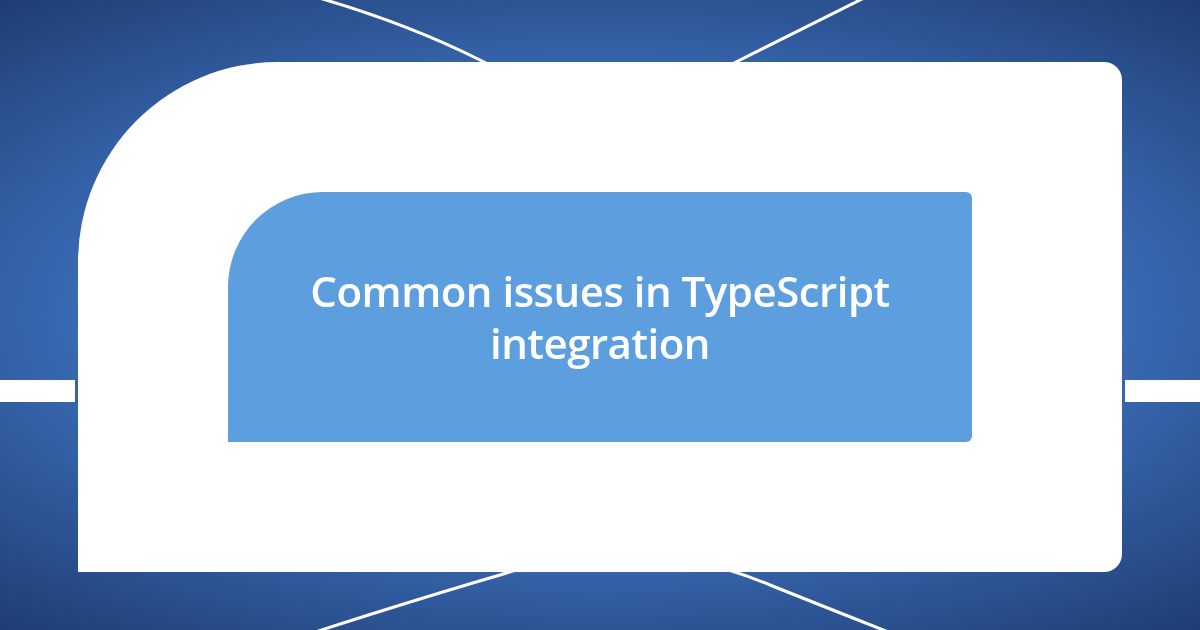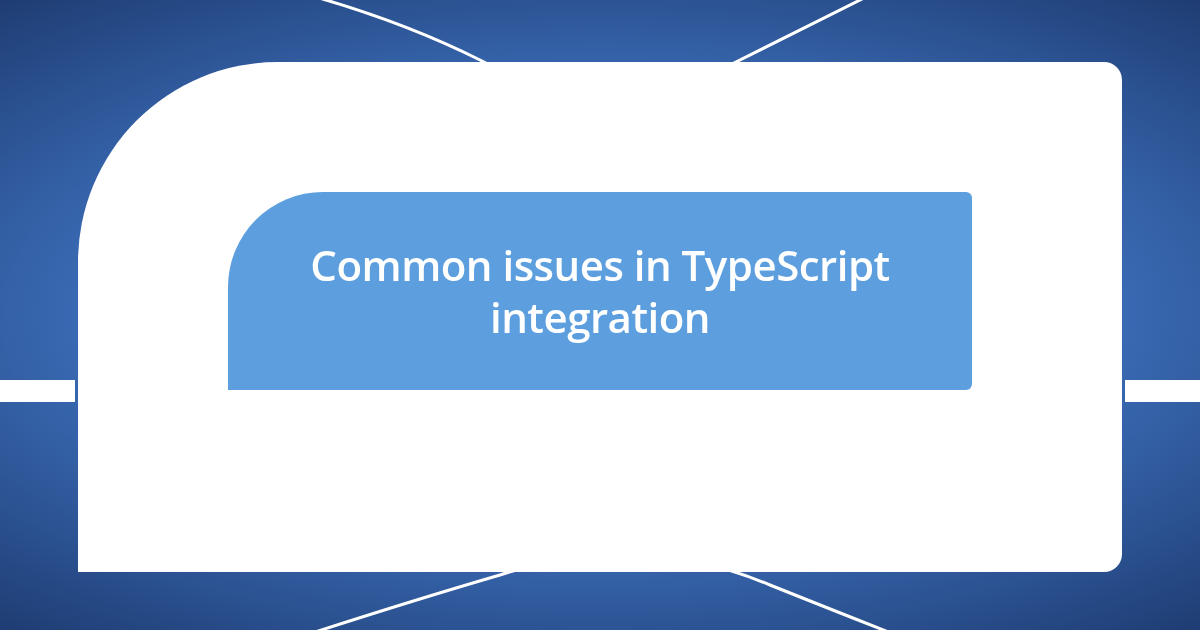--- a/index.html
+++ b/index.html
@@ -68,21 +68,21 @@
       border-radius: 0 18px 18px 0;
       border-top-left-radius: 200px 200px;
       border-bottom-left-radius: 0;
     }
     
     .inner-shape {
       position: absolute;
       left: 228px;
       top: 192px;
       width: 744px;
-      height: 198px;
+      height: 250px;
       background: #5d9fde;
       border-radius: 0 6px 6px 0;
       border-top-left-radius: 95px 95px;
       display: flex;
       align-items: center;
       justify-content: center;
     }
     
     .title-text {
       color: white;

